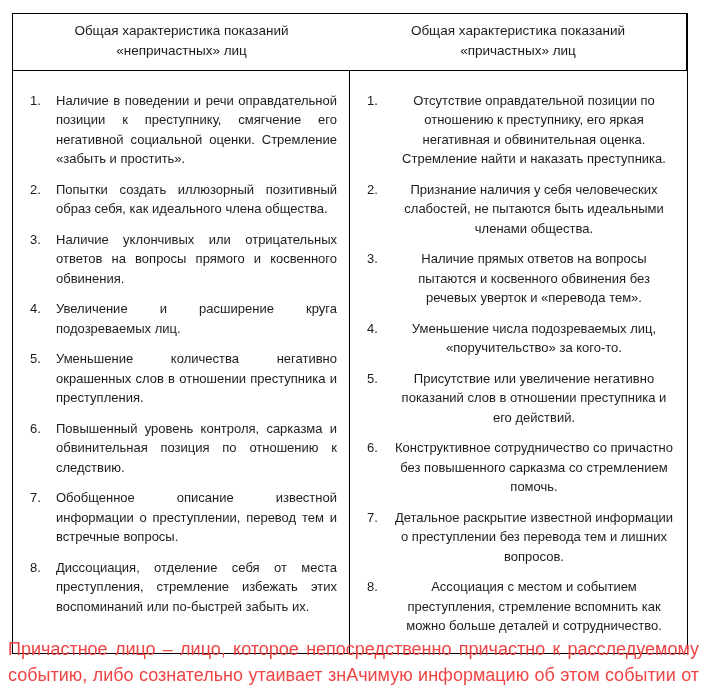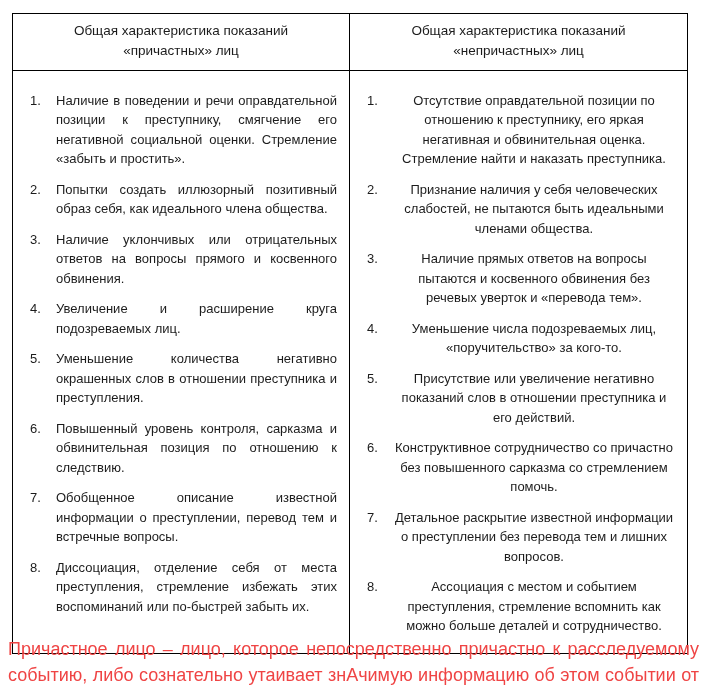--- a/index.html
+++ b/index.html
@@ -64,26 +64,26 @@
     line-height: 1.42;
     text-align: justify;
     color: #ef4444;
   }
 </style>
 </head>
 <body>
 
 <div class="tbl">
 
+  <div class="cell header-cell">
+    <span>Общая характеристика показаний «непричастных» лиц</span>
+  </div>
+
   <div class="cell header-cell col-left">
     <span>Общая характеристика показаний «причастных» лиц</span>
-  </div>
-
-  <div class="cell header-cell">
-    <span>Общая характеристика показаний «непричастных» лиц</span>
   </div>
 
   <div class="cell body-cell col-left">
     <ol class="items justify">
       <li>Наличие в поведении и речи оправдательной позиции к преступнику, смягчение его негативной социальной оценки. Стремление «забыть и простить».</li>
       <li>Попытки создать иллюзорный позитивный образ себя, как идеального члена общества.</li>
       <li>Наличие уклончивых или отрицательных ответов на вопросы прямого и косвенного обвинения.</li>
       <li>Увеличение и расширение круга подозреваемых лиц.</li>
       <li>Уменьшение количества негативно окрашенных слов в отношении преступника и преступления.</li>
       <li>Повышенный уровень контроля, сарказма и обвинительная позиция по отношению к следствию.</li>

